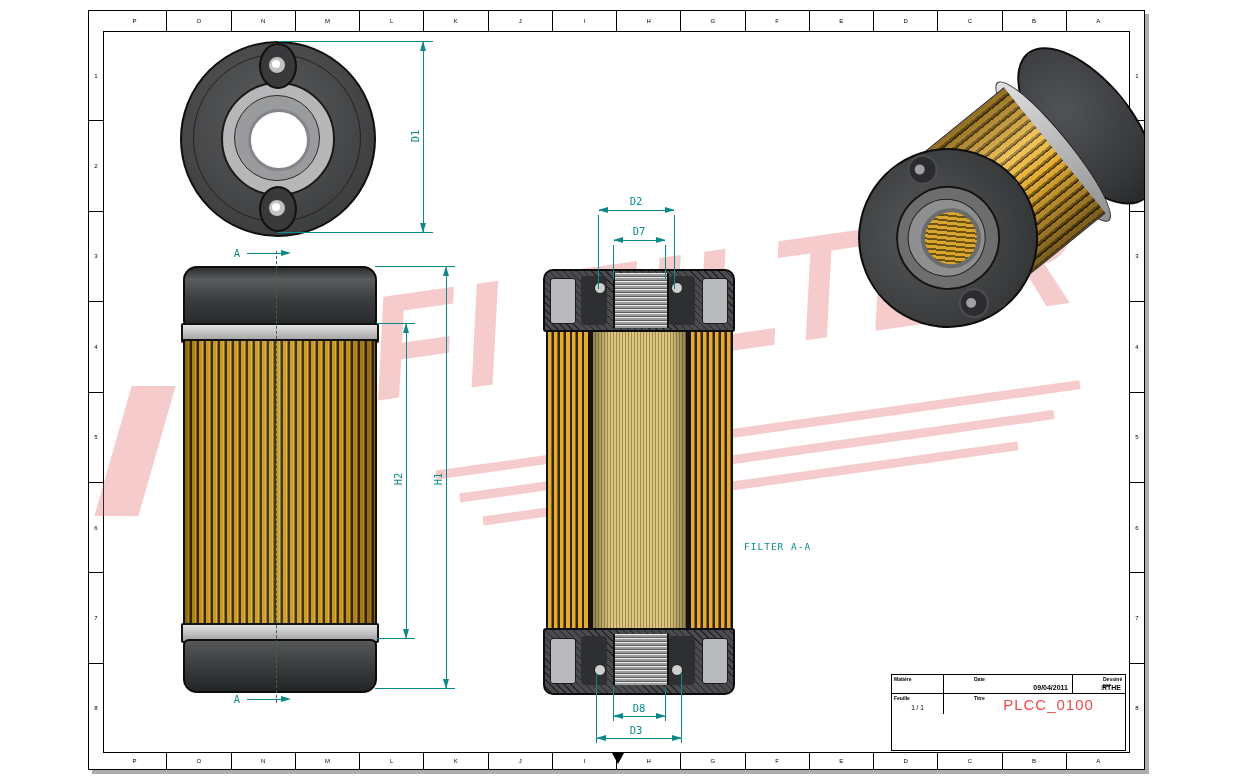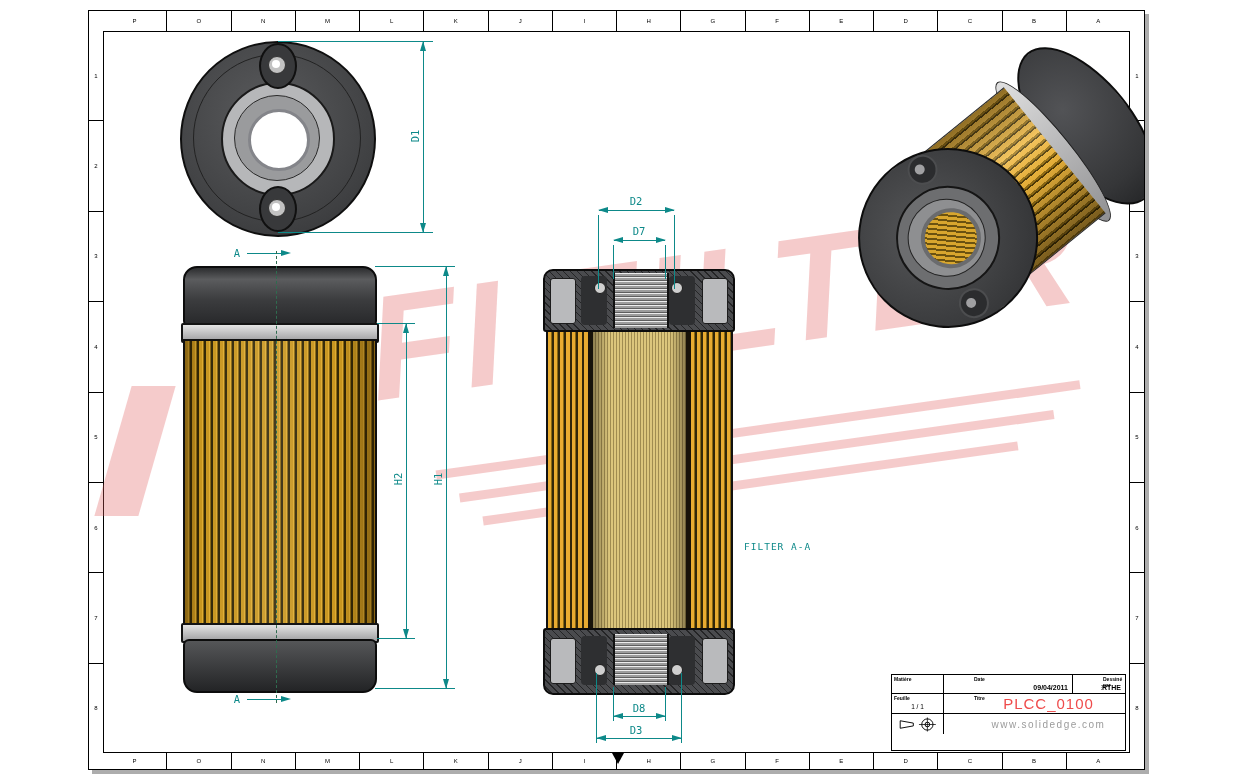--- a/index.html
+++ b/index.html
@@ -270,29 +270,15 @@
     <div class="tb-row" style="height:20px;">
       <div class="tb-cell tb-center" style="width:52px;">
         <span class="tb-lab">Feuille</span>
         <span style="font-size:6.5px;padding-bottom:3px;">1 / 1</span>
       </div>
       <div class="tb-cell tb-center" style="flex:1;">
         <span class="tb-lab">Titre</span>
         <span style="font-size:15px;color:#ef4b4b;letter-spacing:1px;line-height:18px;">PLCC_0100</span>
       </div>
     </div>
-    <div class="tb-row" style="height:20px;">
-      <div class="tb-cell tb-center" style="width:52px;justify-content:center;align-items:center;">
-        <svg width="42" height="15" viewBox="0 0 44 16">
-          <path d="M3 4 L17 6.5 L17 9.5 L3 12 Z" fill="none" stroke="#000" stroke-width="1"></path>
-          <circle cx="32" cy="8" r="6" fill="none" stroke="#000" stroke-width="1"></circle>
-          <circle cx="32" cy="8" r="2.5" fill="none" stroke="#000" stroke-width="1"></circle>
-          <line x1="23" y1="8" x2="41" y2="8" stroke="#000" stroke-width="0.8"></line>
-          <line x1="32" y1="0.5" x2="32" y2="15.5" stroke="#000" stroke-width="0.8"></line>
-        </svg>
-      </div>
-      <div class="tb-cell tb-center" style="flex:1;align-items:center;">
-        <span style="font-size:10px;color:#9b9b9b;letter-spacing:1.5px;">www.solidedge.com</span>
-      </div>
-    </div>
   </div>
 
 </div>
 
 </body></html>

